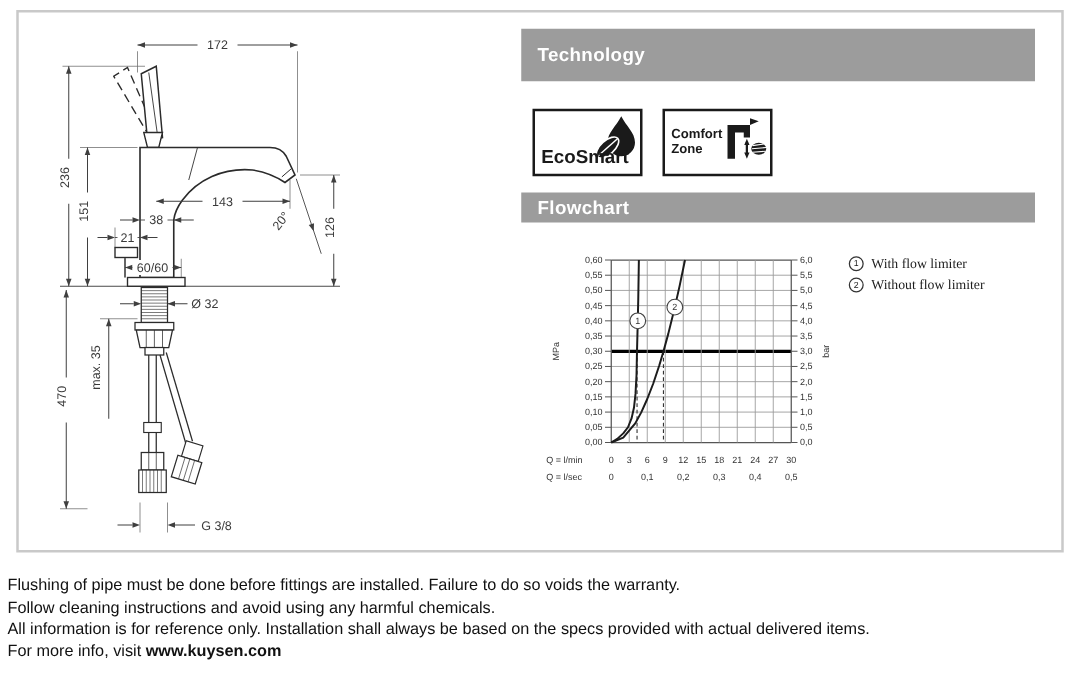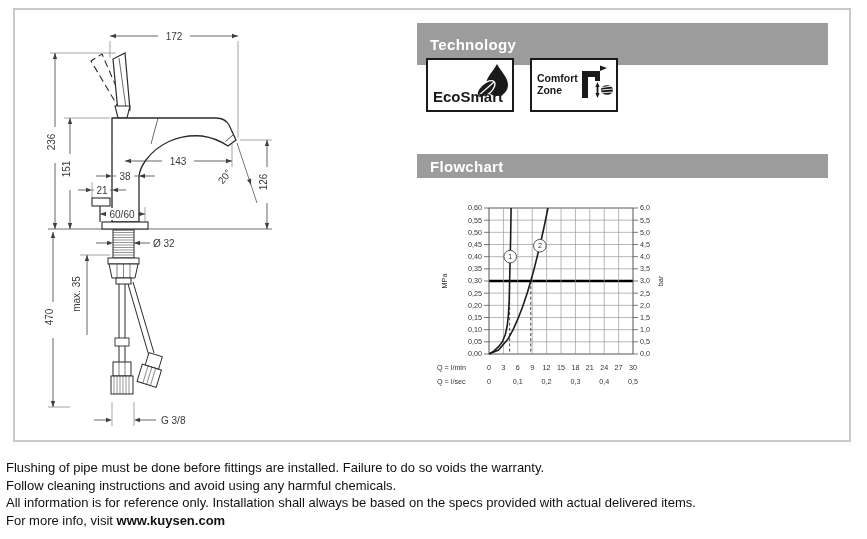--- a/index.html
+++ b/index.html
@@ -4,21 +4,21 @@
 <style>
   html,body{margin:0;padding:0;background:#fff;}
   #page{position:relative;width:867px;height:539px;background:#fff;overflow:hidden;
         font-family:"Liberation Sans",sans-serif;}
   #frame{position:absolute;left:13px;top:8px;width:838px;height:434px;
          border:2px solid #c9c9c9;box-sizing:border-box;background:#fff;}
   .secbar{position:absolute;left:417px;width:411px;height:42px;background:#9c9c9c;
           color:#fff;font-weight:bold;font-size:15px;display:flex;align-items:center;
           padding-left:13px;box-sizing:border-box;letter-spacing:.3px;}
   .badge{position:absolute;width:88px;height:54px;border:2px solid #1a1a1a;
-         box-sizing:border-box;background:#fff;}
+         box-sizing:border-box;background:#fff;margin-top:29px;}
   .badge .blabel{position:absolute;left:5px;bottom:5px;font-size:15px;font-weight:bold;color:#1a1a1a;line-height:1.05;}
   .badge .blabel2{position:absolute;left:5px;top:50%;transform:translateY(-50%);width:46px;
          font-size:10.5px;font-weight:bold;color:#1a1a1a;line-height:1.1;}
   .badge svg{position:absolute;}
   
   .ct{font:7.2px "Liberation Sans",sans-serif;fill:#333;}
   
   .dl{font:10px "Liberation Sans",sans-serif;fill:#3a3a3a;}
   .legend{position:absolute;left:679px;top:205px;font-family:"Liberation Serif",serif;
           font-size:11px;color:#1b1b1b;}
@@ -353,20 +353,30 @@
       <line x1="74.64" x2="74.64" y1="89" y2="162" stroke="#333" stroke-width="0.9" stroke-dasharray="3,2.2"></line>
       <line x1="95.75999999999999" x2="95.75999999999999" y1="89" y2="162" stroke="#333" stroke-width="0.9" stroke-dasharray="3,2.2"></line>
       <path d="M54.0,162.0 L58.8,159.1 L63.6,154.7 L67.4,149.8 L70.3,142.5 L72.2,134.0 L73.4,123.1 L74.2,108.5 L74.6,89.0 L75.1,69.5 L75.6,47.6 L76.1,16.0" fill="none" stroke="#1c1c1c" stroke-width="1.6" stroke-linejoin="round"></path>
       <circle cx="75.21600000000001" cy="64.66666666666666" r="6.3" fill="#fff" stroke="#444" stroke-width="0.9"></circle>
       <text x="75.21600000000001" y="67.26666666666665" text-anchor="middle" class="ct">1</text>
       <path d="M54.0,162.0 L63.6,158.1 L73.2,146.7 L78.0,137.9 L82.8,127.2 L87.6,114.8 L92.4,100.4 L95.8,89.0 L99.6,75.1 L104.4,55.7 L108.7,36.7 L113.0,16.0" fill="none" stroke="#1c1c1c" stroke-width="1.6" stroke-linejoin="round"></path>
       <circle cx="104.88" cy="53.71666666666667" r="6.3" fill="#fff" stroke="#444" stroke-width="0.9"></circle>
       <text x="104.88" y="56.31666666666667" text-anchor="middle" class="ct">2</text>
     </svg>
 
+  <div class="legend">
+    <div class="lrow">
+      <span class="circ">1</span>
+      <span>With flow limiter</span>
+    </div>
+    <div class="lrow">
+      <span class="circ">2</span>
+      <span>Without flow limiter</span>
+    </div>
+  </div>
 
   <div class="footer">
     <div>Flushing of pipe must be done before fittings are installed. Failure to do so voids the warranty.</div>
     <div>Follow cleaning instructions and avoid using any harmful chemicals.</div>
     <div>All information is for reference only. Installation shall always be based on the specs provided with actual delivered items.</div>
     <div><span>For more info, visit </span><span class="b">www.kuysen.com</span></div>
   </div>
 
 </div>
 

